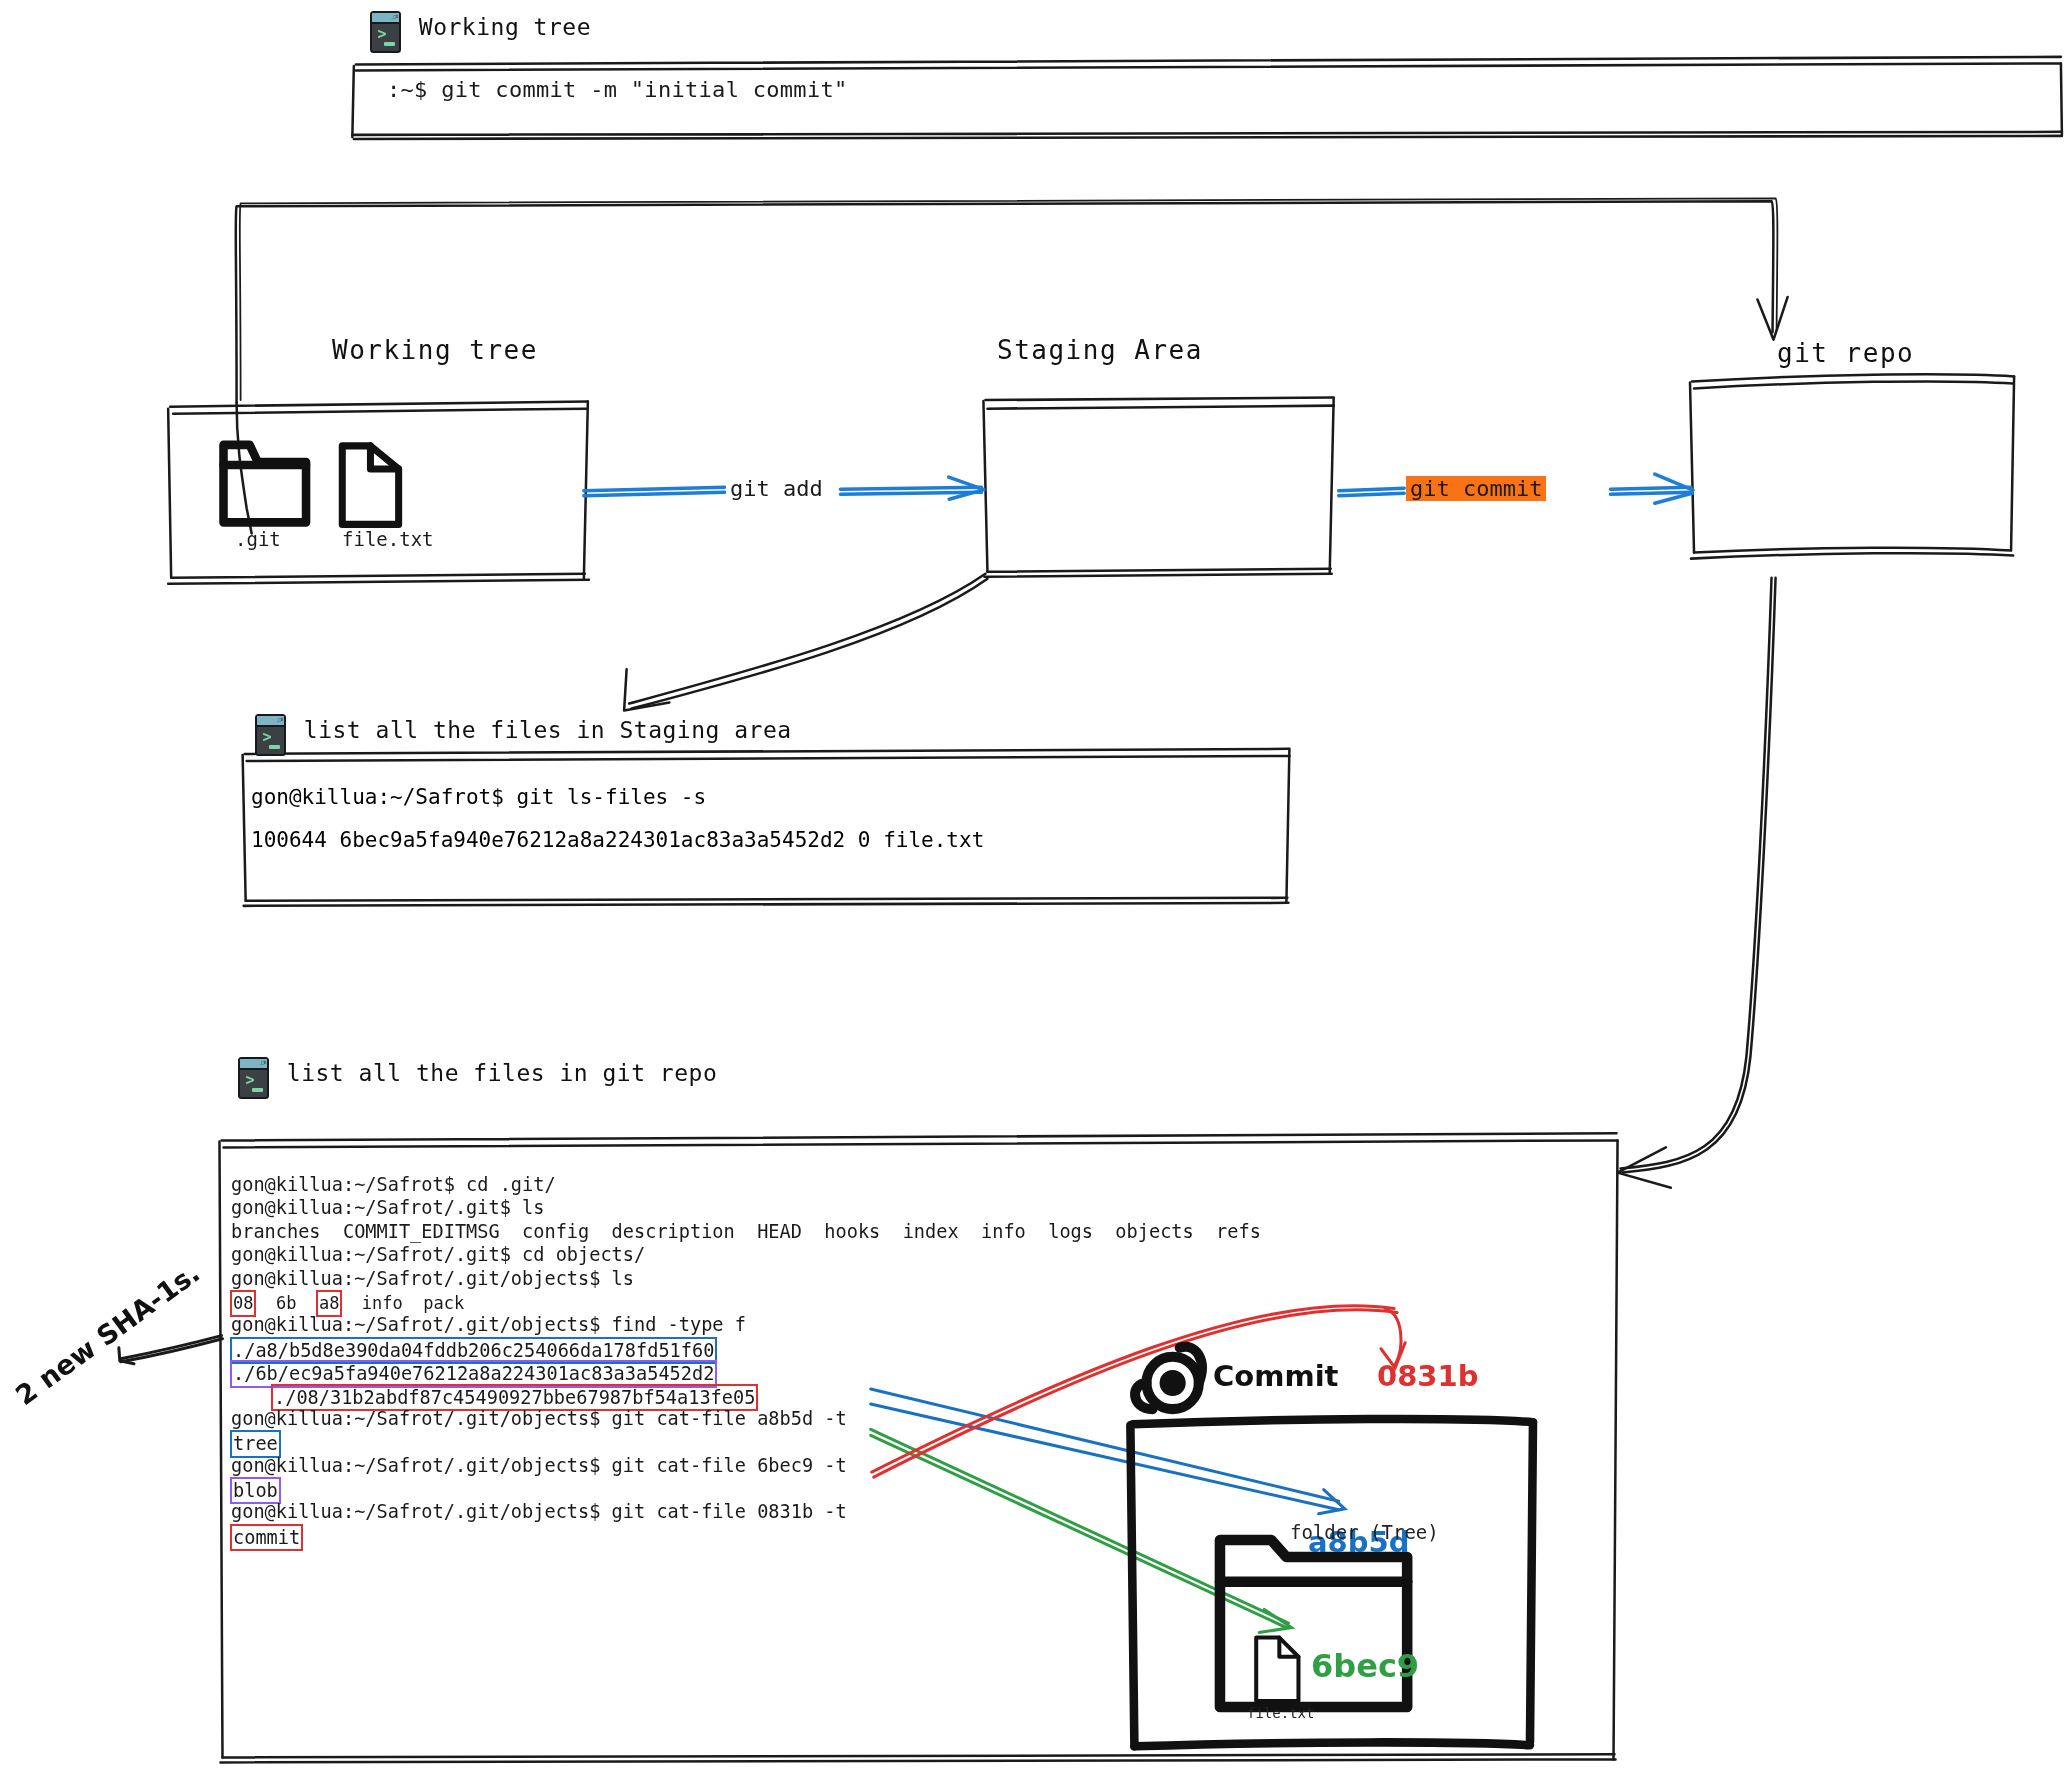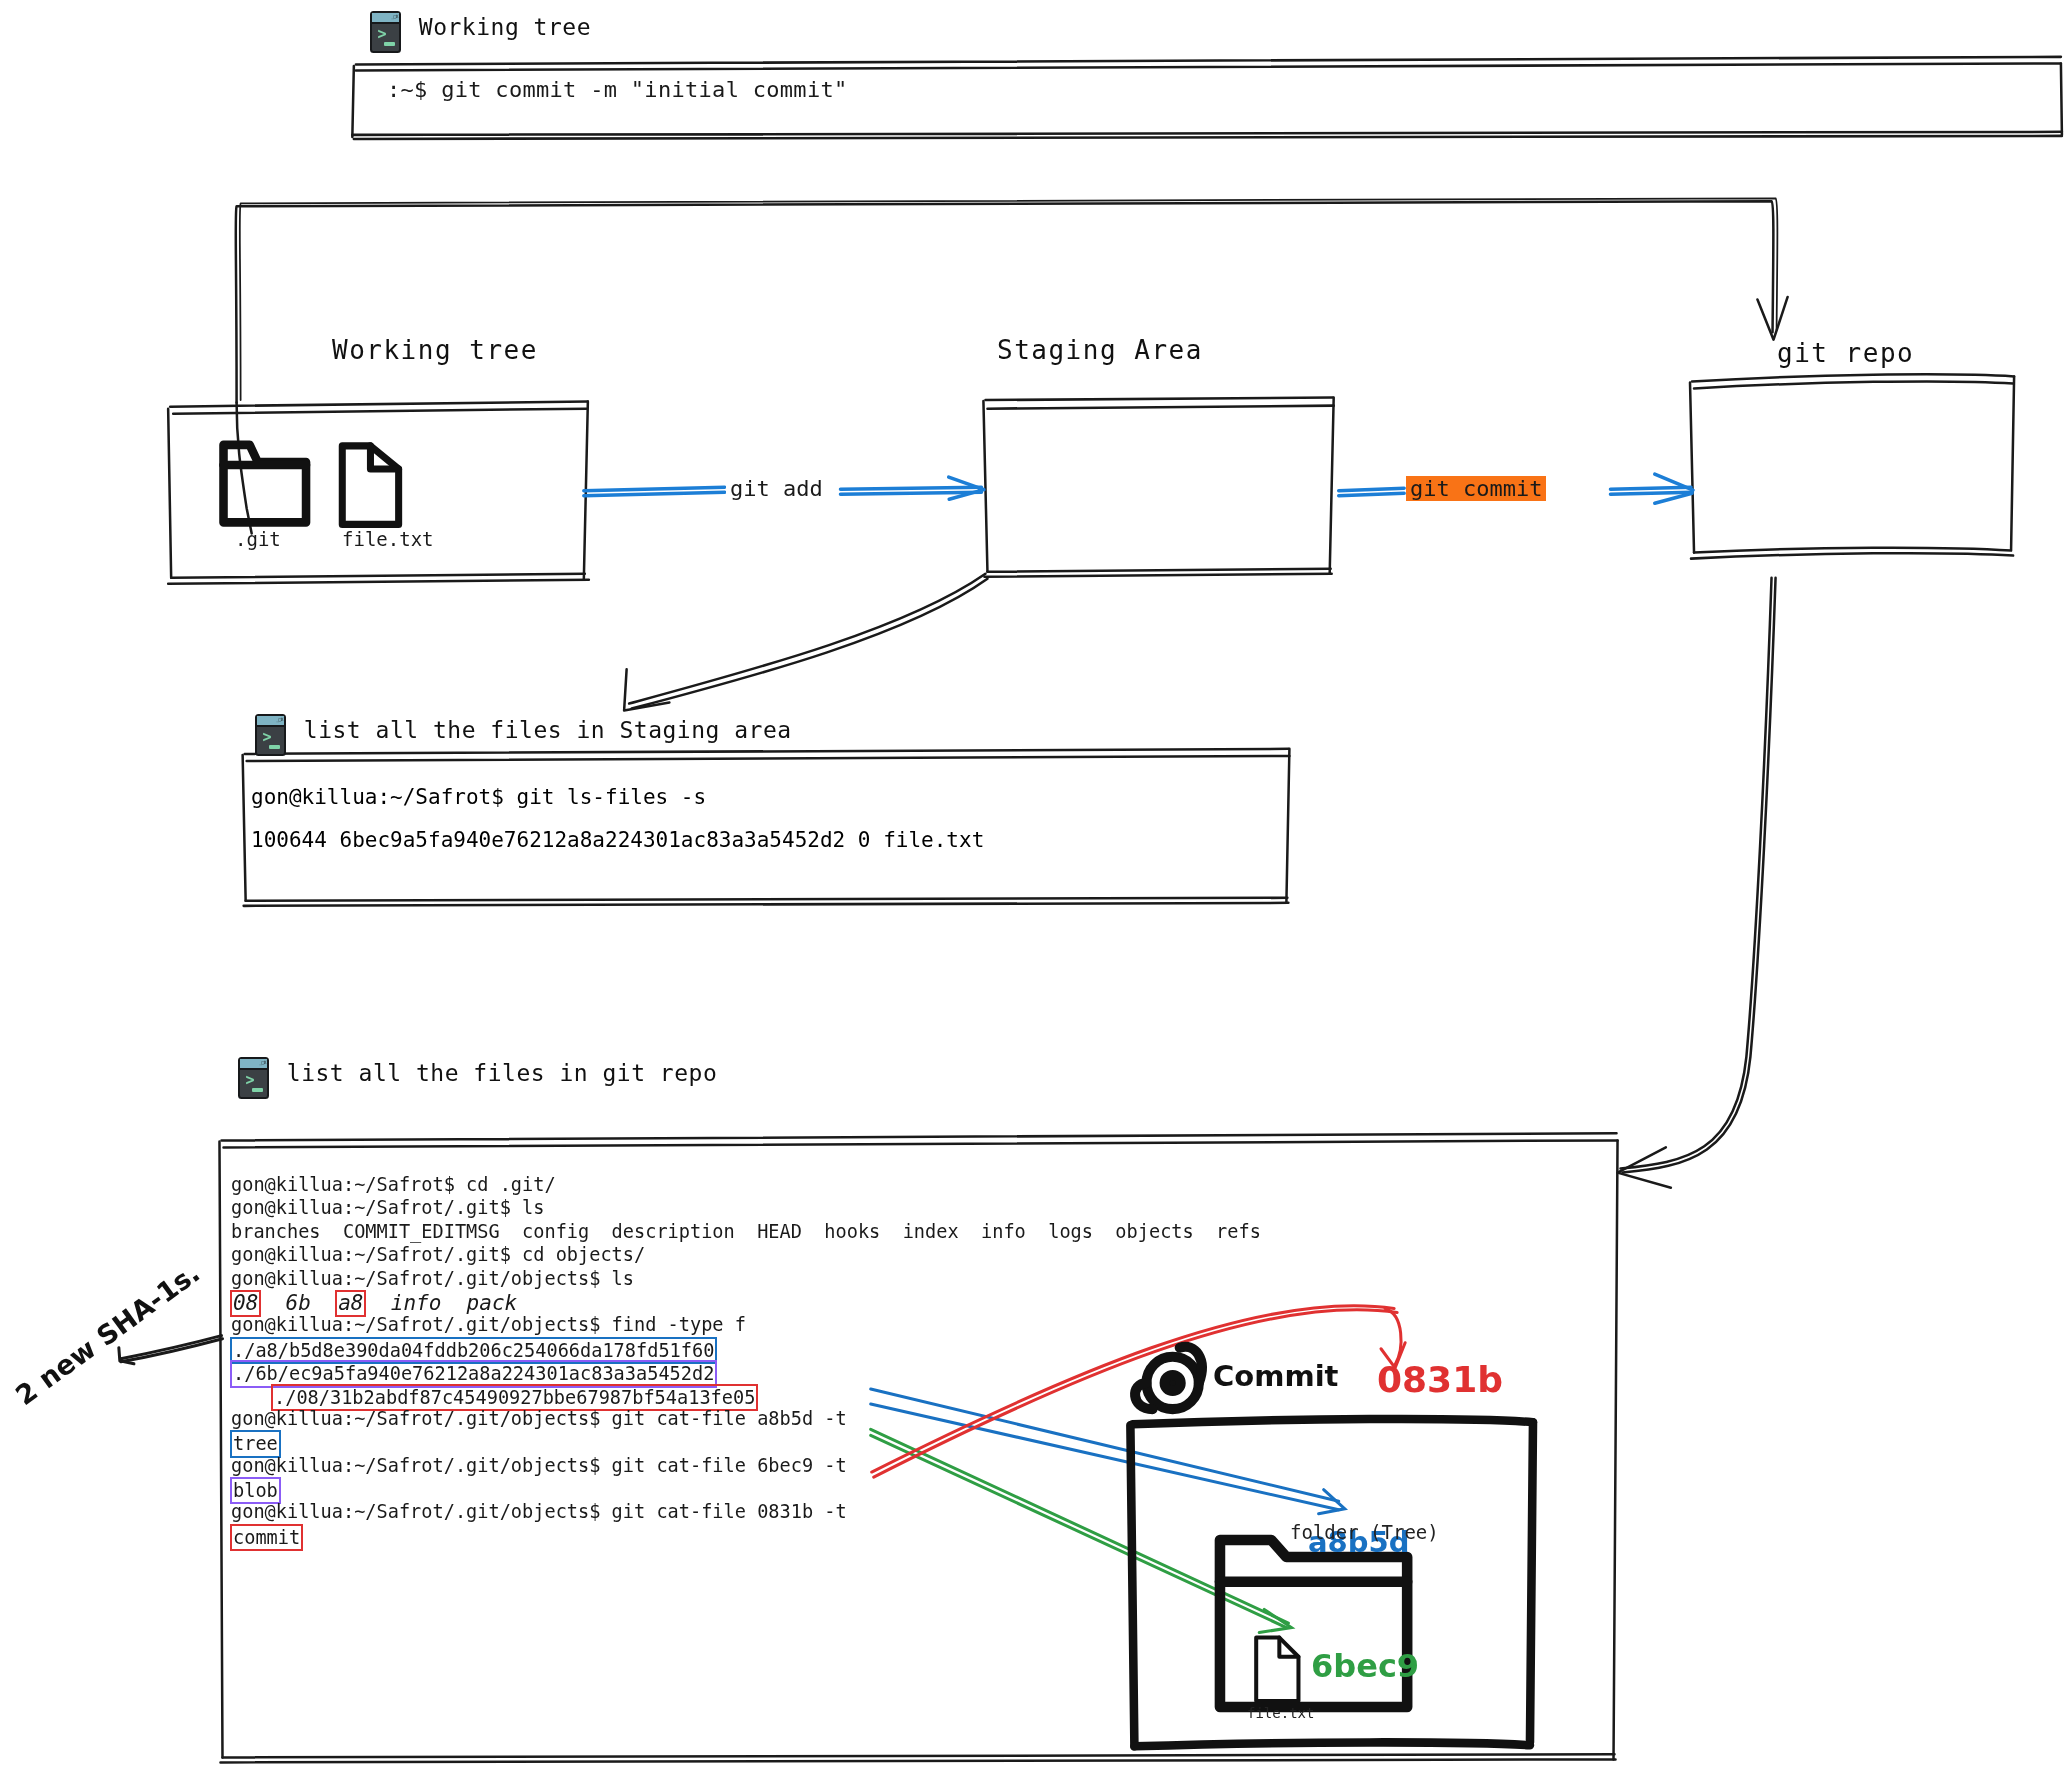--- a/index.html
+++ b/index.html
@@ -200,38 +200,38 @@
   </span>
   <span class="mono hdr-label" style="margin-left:13px;">list all the files in git repo</span>
 </div>
 
 <div class="abs" id="repo-lines" style="left:231px;top:1173px;width:1379px;">
     <div class="mono" style="font-size: 18.6px; line-height: 23.4px; height: 23.4px; white-space: pre; letter-spacing: 0px;">gon@killua:~/Safrot$ cd .git/</div>
     <div class="mono" style="font-size: 18.6px; line-height: 23.4px; height: 23.4px; white-space: pre; letter-spacing: 0px;">gon@killua:~/Safrot/.git$ ls</div>
     <div class="mono" style="font-size: 18.6px; line-height: 23.4px; height: 23.4px; white-space: pre; letter-spacing: 0px;">branches  COMMIT_EDITMSG  config  description  HEAD  hooks  index  info  logs  objects  refs</div>
     <div class="mono" style="font-size: 18.6px; line-height: 23.4px; height: 23.4px; white-space: pre; letter-spacing: 0px;">gon@killua:~/Safrot/.git$ cd objects/</div>
     <div class="mono" style="font-size: 18.6px; line-height: 23.4px; height: 23.4px; white-space: pre; letter-spacing: 0px;">gon@killua:~/Safrot/.git/objects$ ls</div>
-    <div class="mono" style="font-size: 21px; line-height: 23.4px; height: 23.4px; white-space: pre; letter-spacing: 0px; font-style: italic;"><span class="hl hl-red" style="padding: 0px 1px; margin: 0px -1px;">08</span><span>  6b  </span><span class="hl hl-red" style="padding: 0px 1px; margin: 0px -1px;">a8</span><span>  info  pack</span></div>
+    <div class="mono" style="font-size: 17px; line-height: 23.4px; height: 23.4px; white-space: pre; letter-spacing: 0px;"><span class="hl hl-red" style="padding: 0px 1px; margin: 0px -1px;">08</span><span>  6b  </span><span class="hl hl-red" style="padding: 0px 1px; margin: 0px -1px;">a8</span><span>  info  pack</span></div>
     <div class="mono" style="font-size: 18.6px; line-height: 23.4px; height: 23.4px; white-space: pre; letter-spacing: 0px;">gon@killua:~/Safrot/.git/objects$ find -type f</div>
     <div class="mono" style="font-size: 18.6px; line-height: 23.4px; height: 23.4px; white-space: pre; letter-spacing: 0px;"><span class="hl hl-blue" style="padding: 0px 1px; margin: 0px -1px;">./a8/b5d8e390da04fddb206c254066da178fd51f60</span></div>
     <div class="mono" style="font-size: 18.6px; line-height: 23.4px; height: 23.4px; white-space: pre; letter-spacing: 0px;"><span class="hl hl-green" style="padding: 0px 1px; margin: 0px -1px;">./6b/ec9a5fa940e76212a8a224301ac83a3a5452d2</span></div>
     <div class="mono" style="font-size: 18.6px; line-height: 23.4px; height: 23.4px; white-space: pre; letter-spacing: 0px; padding-left: 41px;"><span class="hl hl-red" style="padding: 0px 1px; margin: 0px -1px;">./08/31b2abdf87c45490927bbe67987bf54a13fe05</span></div>
     <div class="mono" style="font-size: 18.6px; line-height: 23.4px; height: 23.4px; white-space: pre; letter-spacing: 0px;">gon@killua:~/Safrot/.git/objects$ git cat-file a8b5d -t</div>
     <div class="mono" style="font-size: 18.6px; line-height: 23.4px; height: 23.4px; white-space: pre; letter-spacing: 0px;"><span class="hl hl-blue" style="padding: 0px 1px; margin: 0px -1px;">tree</span></div>
     <div class="mono" style="font-size: 18.6px; line-height: 23.4px; height: 23.4px; white-space: pre; letter-spacing: 0px;">gon@killua:~/Safrot/.git/objects$ git cat-file 6bec9 -t</div>
     <div class="mono" style="font-size: 18.6px; line-height: 23.4px; height: 23.4px; white-space: pre; letter-spacing: 0px;"><span class="hl hl-green" style="padding: 0px 1px; margin: 0px -1px;">blob</span></div>
     <div class="mono" style="font-size: 18.6px; line-height: 23.4px; height: 23.4px; white-space: pre; letter-spacing: 0px;">gon@killua:~/Safrot/.git/objects$ git cat-file 0831b -t</div>
     <div class="mono" style="font-size: 18.6px; line-height: 23.4px; height: 23.4px; white-space: pre; letter-spacing: 0px;"><span class="hl hl-red" style="padding: 0px 1px; margin: 0px -1px;">commit</span></div>
   </div>
 
 <div class="abs handw rot" style="left:28px;top:1380px;font-size:27px;color:#111;transform:rotate(-36deg);white-space:nowrap;">
   <span>2 new SHA-1s.</span>
 </div>
 
 <div class="abs handw" style="left:1213px;top:1359px;font-size:29px;color:#111;">Commit</div>
-<div class="abs handw sha-red" style="left:1377px;top:1359px;font-size:36px;">0831b</div>
+<div class="abs handw sha-red" style="left:1377px;top:1359px;font-size:29px;">0831b</div>
 
 <div class="abs handw sha-blue" style="left:1308px;top:1497px;font-size:29px;">a8b5d</div>
 <div class="abs mono" style="left:1290px;top:1521px;font-size:19px;color:#222;">folder (Tree)</div>
 
 <div class="abs handw sha-green" style="left:1311px;top:1647px;font-size:32px;">6bec9</div>
 <div class="abs mono" style="left:1247px;top:1705px;font-size:14px;color:#222;">file.txt</div>
 
 
 </body></html>

